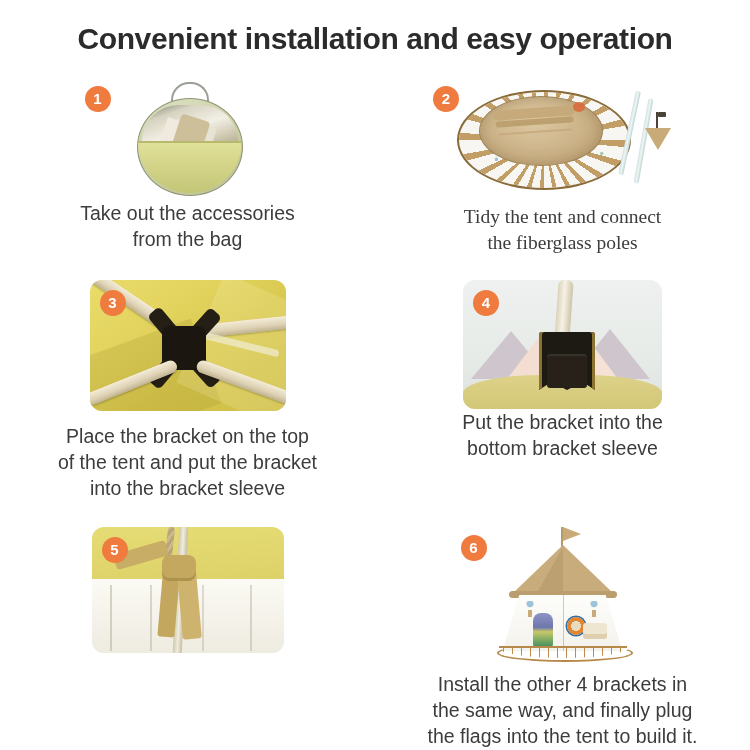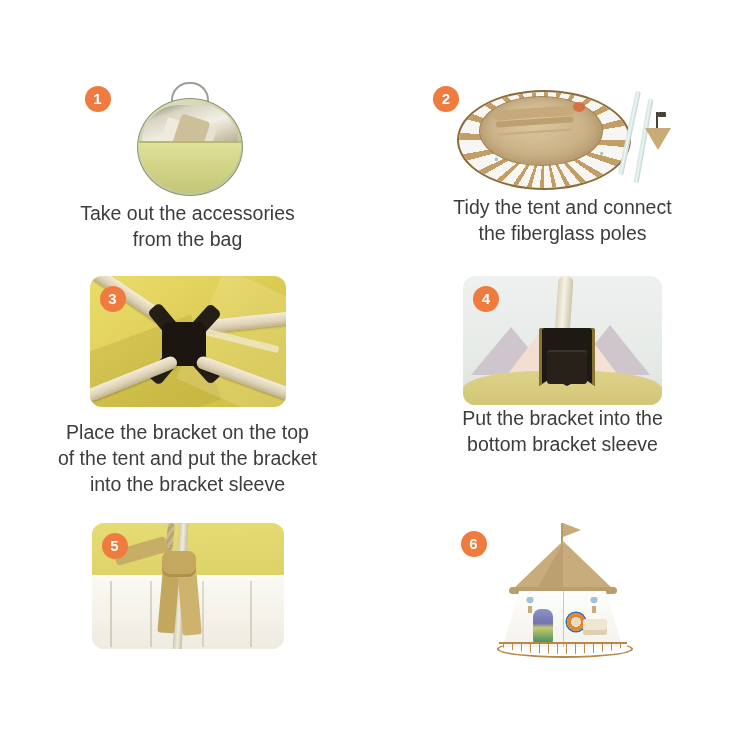--- a/index.html
+++ b/index.html
@@ -396,20 +396,21 @@
     border: 2px solid #b8874a;
     border-top-color: transparent;
     background: transparent;
   }
 </style>
 </head>
 <body>
 
 <div id="infographic">
 
+  <div class="page-title">Convenient installation and easy operation</div>
 
   <div class="steps-grid">
 
     <div class="step-row">
 
       <div class="step-cell">
         <div class="step-media media-plain" style="width:130px;height:112px;">
           <div class="step-badge" style="left:-38px;top:4px;">1</div>
           <div class="bag-wrap">
             <div class="bag-handle"></div>
@@ -434,21 +435,21 @@
             </div>
             <div class="flat-inner"></div>
             <div class="flat-fold1"></div>
             <div class="flat-dot"></div>
             <div class="pole-a"></div>
             <div class="pole-b"></div>
             <div class="mini-flag-stick"></div>
             <div class="mini-flag"></div>
           </div>
         </div>
-        <div class="step-caption" style="">Tidy the tent and connect
+        <div class="step-caption" style="margin-top:10px;font-family:Liberation Serif, serif;">Tidy the tent and connect
 the fiberglass poles</div>
       </div>
 
     </div>
 
     <div class="step-row" style="margin-top:24px;">
 
       <div class="step-cell">
         <div class="step-media" style="width:196px;height:131px;position:relative;">
           <div class="step-badge" style="left:10px;top:10px;">3</div>
@@ -524,18 +525,21 @@
               <div class="tent-deco d1"></div>
               <div class="tent-deco d2"></div>
               <div class="tent-figure"></div>
               <div class="tent-lion"></div>
               <div class="tent-lion-body"></div>
             </div>
             <div class="tent-base"></div>
             <div class="tent-hem"></div>
           </div>
         </div>
+        <div class="step-caption" style="margin-top:12px;">Install the other 4 brackets in
+the same way, and finally plug
+the flags into the tent to build it.</div>
       </div>
 
     </div>
 
   </div>
 </div>
 
 </body></html>

